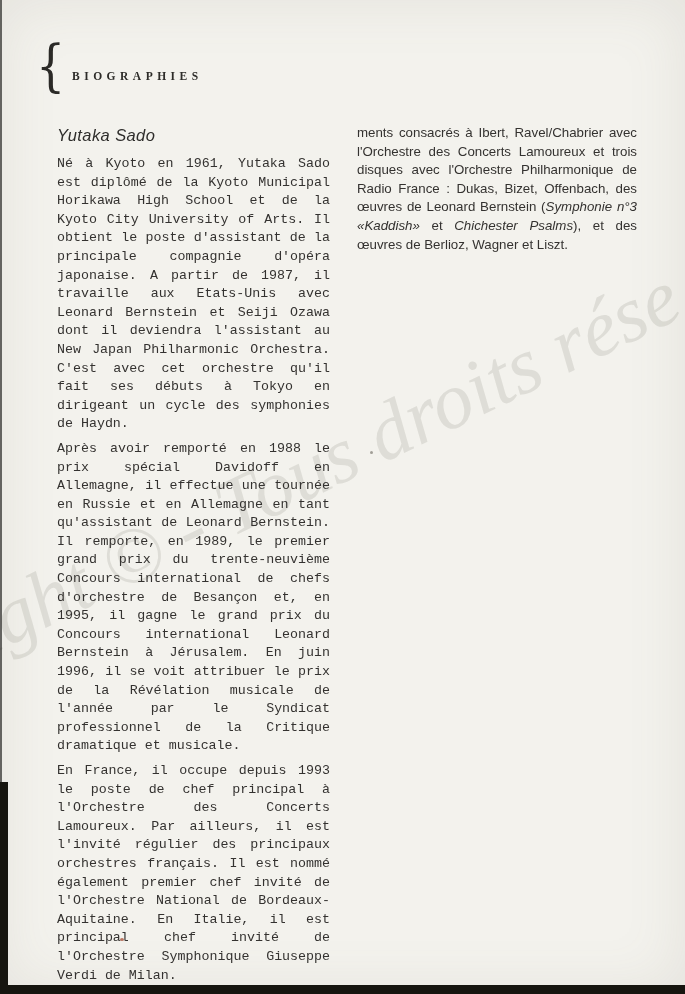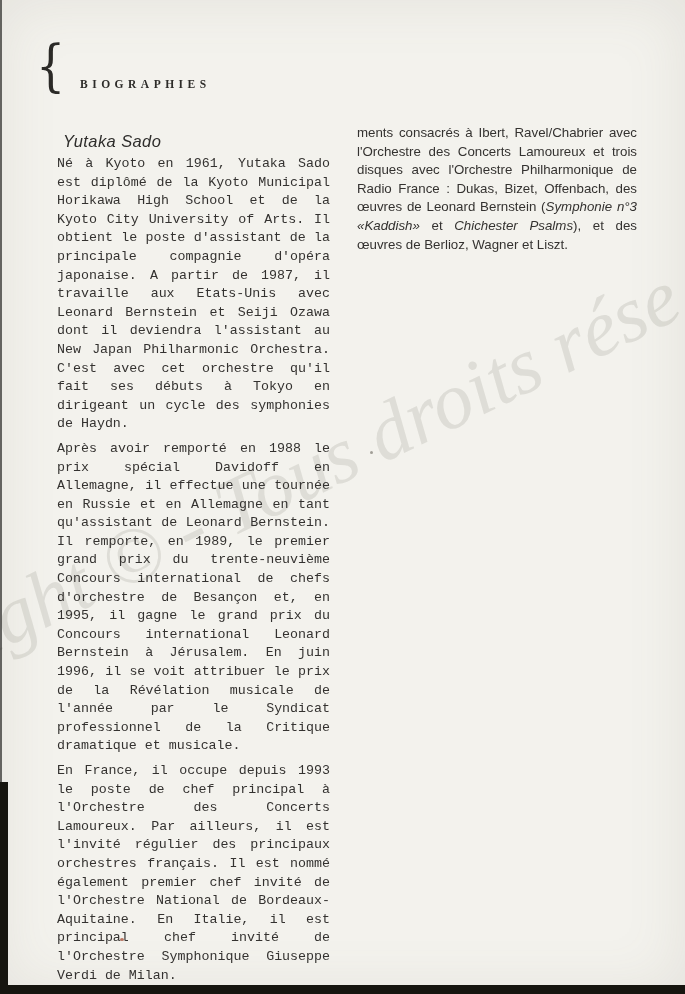--- a/index.html
+++ b/index.html
@@ -37,29 +37,29 @@
   .brace{
     position:absolute;left:0;top:2px;
     font-family:"DejaVu Serif",serif;
     font-size:46px;line-height:1;
     transform:scaleY(1.2);
     transform-origin:top left;
     color:#2b2a27;font-weight:400;
   }
   .section-title{
     position:absolute;left:28px;top:26px;
-    margin:16px;
+    margin:8px;
     font-family:"Liberation Serif",serif;
     font-size:11.5px;font-weight:700;
     letter-spacing:4.5px;
     color:#2d2c29;
   }
   
   .bio-title{
-    position:absolute;left:57px;top:126px;margin:6px;
+    position:absolute;left:57px;top:126px;margin:0;
     font-size:16.5px;font-weight:400;font-style:italic;
     letter-spacing:0.4px;color:#2e2d2b;
   }
   .col{
     position:absolute;
     font-size:13.3px;line-height:18.6px;
     text-align:justify;
     color:var(--ink);
   }
   .col-left{left:57px;top:155px;width:289px;font-family:Liberation Mono, monospace;}

